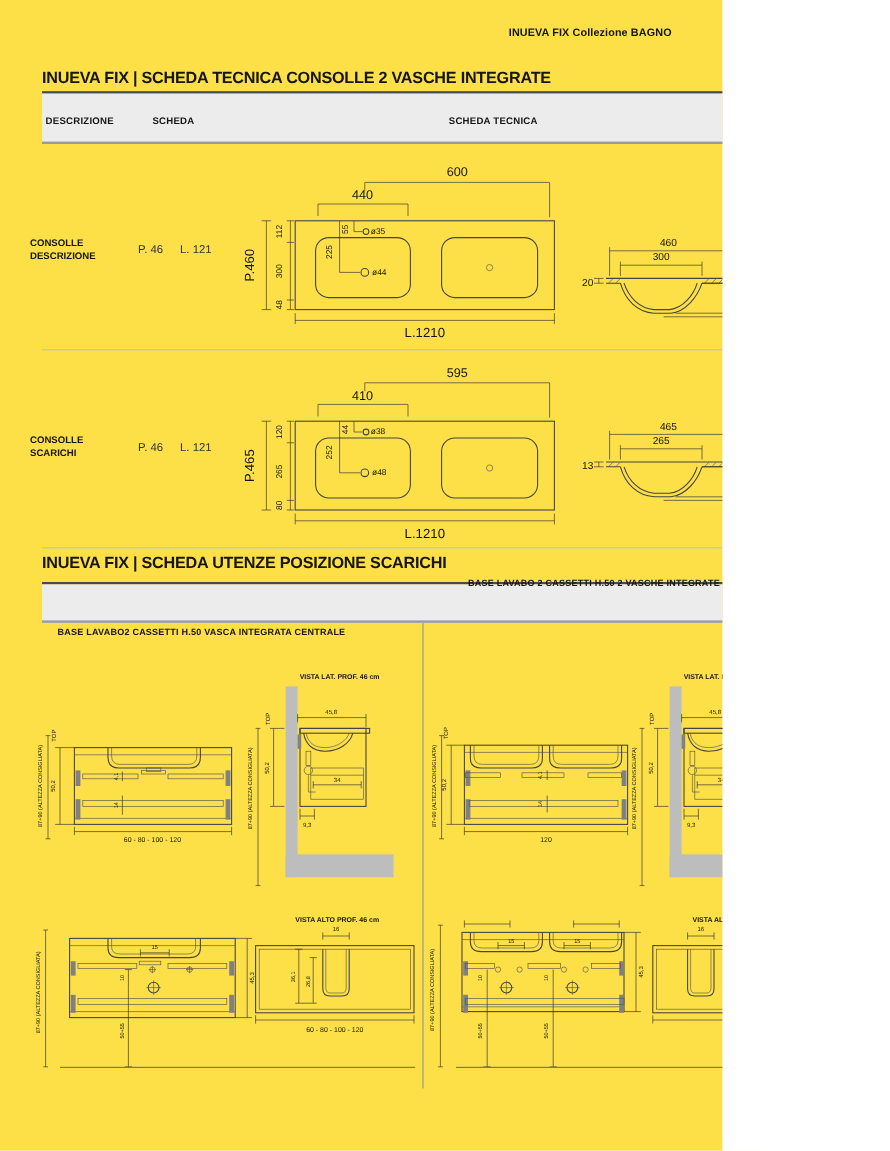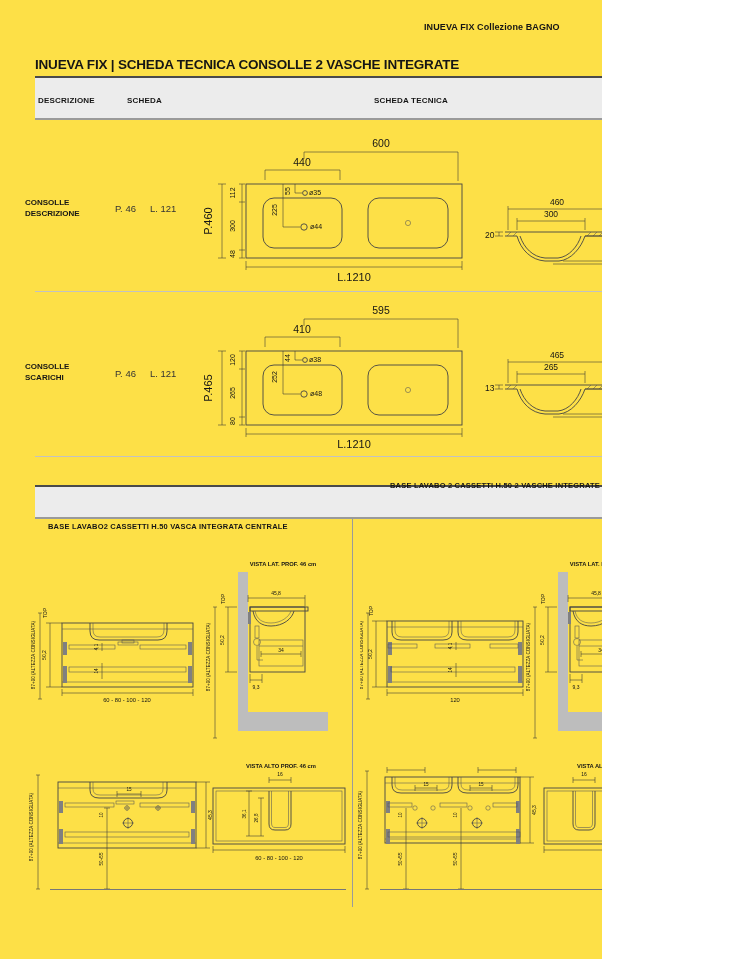--- a/index.html
+++ b/index.html
@@ -158,20 +158,21 @@
     </g>
     <text x="72" y="15" text-anchor="middle" class="f85">465</text>
     <text x="66" y="27" text-anchor="middle" class="f85">265</text>
     <text x="0" y="48" class="f85">13</text>
     <text x="137" y="58" transform="rotate(-90 137 58)" text-anchor="middle" class="f85">119</text>
     <text x="160" y="58" transform="rotate(-90 160 58)" text-anchor="middle" class="f85">172</text>
   </svg>
 
   <div class="abs sep" style="top:456px"></div>
 
+  <div class="abs sec-title" style="top:461px">INUEVA FIX | SCHEDA UTENZE POSIZIONE SCARICHI</div>
   <div class="abs rule" style="top:485px"></div>
   <div class="abs band" style="top:487px;height:30px;border-bottom:2px solid #9a9a9a;"></div>
   <div class="abs colh" style="left:48px;top:522px;font-size:7.5px">BASE LAVABO2 CASSETTI H.50 VASCA INTEGRATA CENTRALE</div>
   <div class="abs colh" style="left:390px;top:481px;font-size:7.5px">BASE LAVABO 2 CASSETTI H.50 2 VASCHE INTEGRATE</div>
   <div class="abs vdiv" style="left:352px;top:519px;height:388px"></div>
 
   <svg class="abs" style="left:30px;top:585px" width="185" height="128" viewBox="0 0 185 128">
     <g>
       <rect x="32" y="38" width="131" height="64" class="ln"></rect>
       <path class="ln2" d="M32,44 L163,44 M32,97 L163,97"></path>

